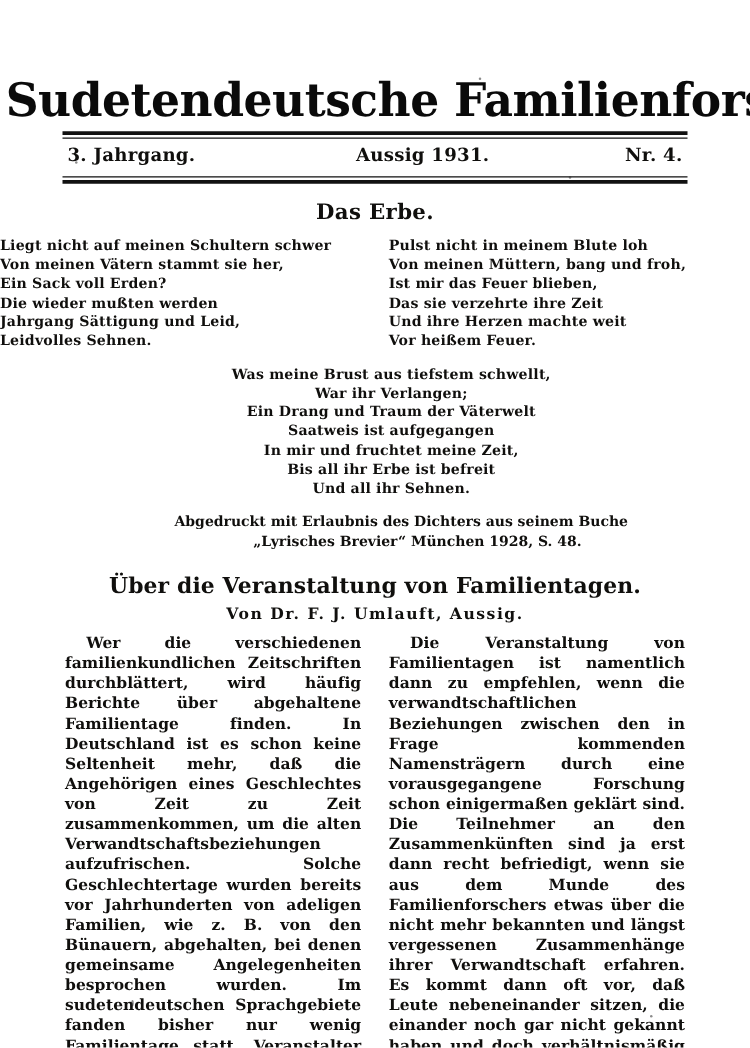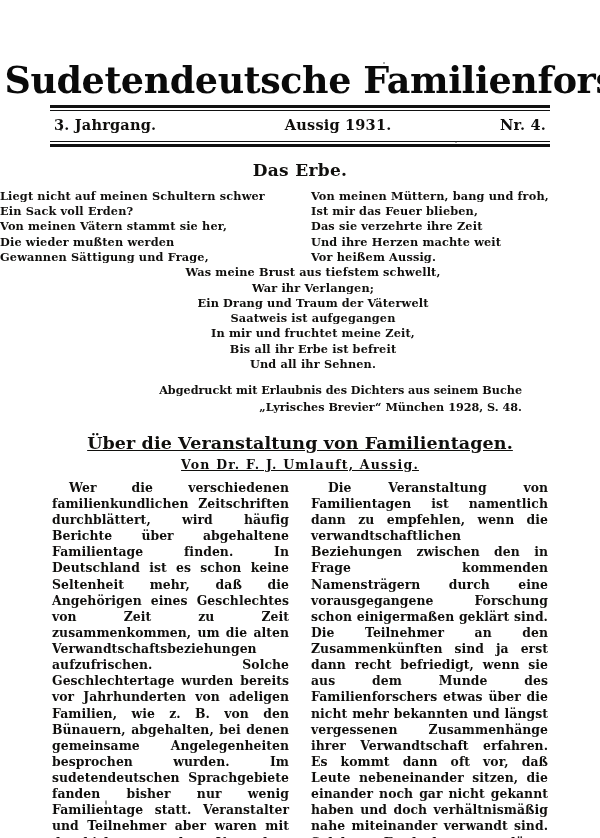--- a/index.html
+++ b/index.html
@@ -92,40 +92,40 @@
   }
   .poem-col {
     font-weight: 700;
     font-size: 11.3px;
     line-height: 1.355;
     letter-spacing: 0.15px;
     white-space: nowrap;
   }
 
   .poem-center {
+    margin-top: 11px;
     display: flex;
     justify-content: center;
   }
   .poem-center .poem-col { margin-left: 26px; }
 
   .poem-credit {
     margin: 10px 78px 0 0;
-    text-align: right;
+    text-align: center;
     font-weight: 700;
     font-size: 11.2px;
     line-height: 1.45;
     padding-left: 120px;
   }
   .poem-credit div:last-child { padding-left: 26px; }
 
   
   .article-head {
     text-align: center;
     margin-top: 18px;
-    text-decoration: underline;
   }
   .article-title {
     font-weight: 700;
     font-size: 17.5px;
     letter-spacing: 0.1px;
   }
   .article-byline {
     margin-top: 4px;
     font-weight: 700;
     font-size: 12.5px;
@@ -178,31 +178,33 @@
   </div>
 
   <div class="rule-double bottom"></div>
 
   <div class="poem-section">
     <div class="poem-title">Das Erbe.</div>
 
     <div class="poem-cols">
       <div class="poem-col">
         <div>Liegt nicht auf meinen Schultern schwer</div>
+        <div>Von meinen Vätern stammt sie her,</div>
         <div>Ein Sack voll Erden?</div>
-        <div>Von meinen Vätern stammt sie her,</div>
         <div>Die wieder mußten werden</div>
-        <div>Gewannen Sättigung und Frage,</div>
+        <div>Jahrgang Sättigung und Leid,</div>
+        <div>Leidvolles Sehnen.</div>
       </div>
       <div class="poem-col">
+        <div>Pulst nicht in meinem Blute loh</div>
         <div>Von meinen Müttern, bang und froh,</div>
         <div>Ist mir das Feuer blieben,</div>
         <div>Das sie verzehrte ihre Zeit</div>
         <div>Und ihre Herzen machte weit</div>
-        <div>Vor heißem Aussig.</div>
+        <div>Vor heißem Feuer.</div>
       </div>
     </div>
 
     <div class="poem-center">
       <div class="poem-col">
         <div>Was meine Brust aus tiefstem schwellt,</div>
         <div>War ihr Verlangen;</div>
         <div>Ein Drang und Traum der Väterwelt</div>
         <div>Saatweis ist aufgegangen</div>
         <div>In mir und fruchtet meine Zeit,</div>

